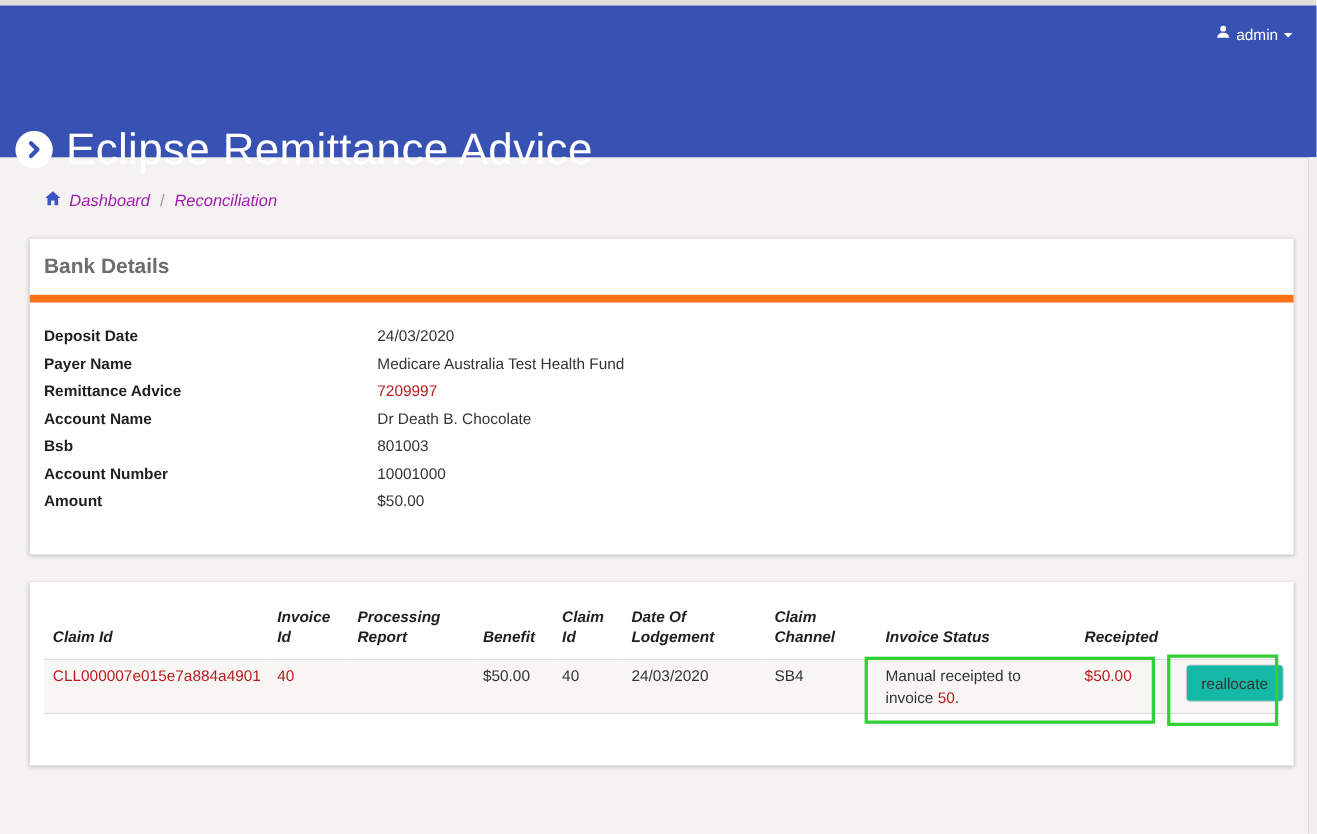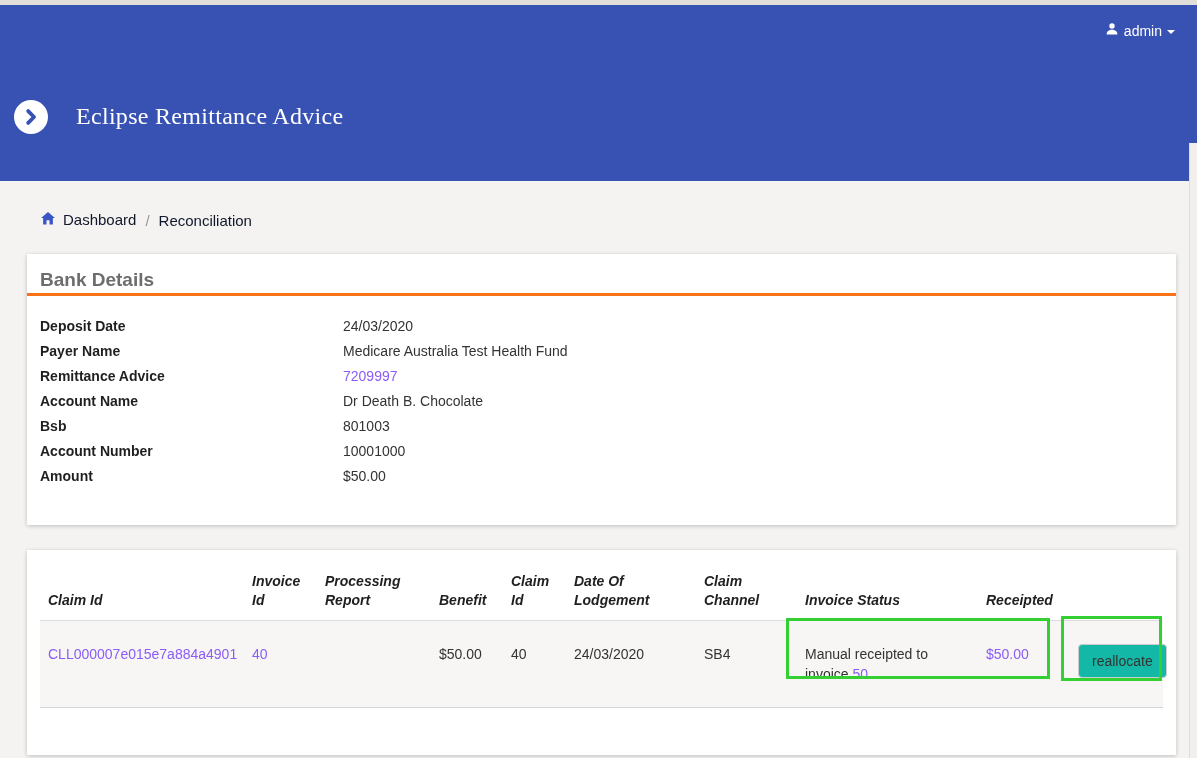--- a/index.html
+++ b/index.html
@@ -7,58 +7,58 @@
   body {
     width: 1197px; height: 758px; overflow: hidden;
     background: #f4f3f1;
     font-family: "Liberation Sans", "DejaVu Sans", sans-serif;
     font-size: 14px; color: #333;
     position: relative;
   }
   .top-strip { height: 5px; background: #e2dfdb; }
 
   
-  .navbar { position: relative; height: 176px; background: #3852b4; color: #fff; }
+  .navbar { position: relative; height: 138px; background: #3852b4; color: #fff; }
   .user-menu { position: absolute; top: 17px; right: 22px; display: flex; align-items: center; font-size: 14px; cursor: pointer; }
   .user-menu svg { margin-right: 5px; }
   .caret-down { width: 0; height: 0; border-left: 4px solid transparent; border-right: 4px solid transparent; border-top: 4px solid #fff; margin-left: 5px; margin-top: 2px; }
   .brand { position: absolute; left: 14px; top: 82px; display: flex; align-items: center; }
   .brand-icon { width: 34px; height: 34px; border-radius: 50%; background: #fff; display: flex; align-items: center; justify-content: center; flex: none; }
-  .brand-title { font-size: 24px; font-weight: 400; margin-left: 28px; letter-spacing: 0.3px; white-space: nowrap; font-family: Liberation Serif, serif; }
+  .brand-title { font-size: 40px; font-weight: 400; margin-left: 12px; letter-spacing: 0.3px; white-space: nowrap; }
 
   
   .scroll-strip { position: absolute; right: 0; top: 143px; bottom: 0; width: 8px; background: #f1efec; border-left: 1px solid #e1deda; }
 
   
   .page { padding: 0 21px 0 27px; }
   .breadcrumb { display: flex; align-items: center; padding: 30px 0 0 13px; font-size: 15px; }
-  .crumb-link { color: #0f172a; text-decoration: none; display: inline-flex; align-items: flex-start; cursor: pointer; }
+  .crumb-link { color: #a21caf; text-decoration: none; display: inline-flex; align-items: center; cursor: pointer; font-style: italic; }
   .crumb-link svg { margin-right: 7px; }
   .crumb-sep { color: #999; margin: 0 9px; }
 
   .panel { background: #fff; margin-top: 25px; border-radius: 1px; box-shadow: 0 1px 4px rgba(0,0,0,0.22); }
-  .panel-heading { padding: 15px 13px 2px; font-size: 19px; font-weight: bold; color: #6d6d6d; border-bottom: 3px solid #f97316; }
+  .panel-heading { padding: 15px 13px 14px; font-size: 19px; font-weight: bold; color: #6d6d6d; border-bottom: 7px solid #f97316; }
   .panel-body { padding: 18px 13px 36px; }
 
   
   .detail-row { display: flex; line-height: 25px; }
   .detail-label { width: 303px; font-weight: bold; color: #1f1f1f; flex: none; }
   .detail-value { color: #333; }
-  .link { color: #8b5cf6; text-decoration: none; cursor: pointer; }
+  .link { color: #b91c1c; text-decoration: none; cursor: pointer; }
 
   
   .claims-body { padding: 13px 13px 47px; }
   .table-wrap { position: relative; }
   table.claims { border-collapse: collapse; table-layout: fixed; width: 1123px; font-size: 14px; }
   table.claims th {
     vertical-align: bottom; text-align: left; font-weight: bold; color: #1f1f1f;
     padding: 8px 8px 10px; height: 57px; border-bottom: 1px solid #dcdcdc; line-height: 19px; font-style: italic;
   }
   table.claims td {
-    padding: 23px 8px; vertical-align: top; background: #f7f6f5;
+    padding: 4px 8px; vertical-align: top; background: #f7f6f5;
     border-bottom: 1px solid #d6d6d6; line-height: 20px; color: #333;
   }
   td.action-cell { padding-top: 8px; }
   .btn-reallocate {
     background: #14b8a6; border: 1px solid #ccc; border-radius: 4px;
     padding: 8px 13px; font-size: 14px; color: #333; cursor: pointer;
     font-family: inherit; margin-left: 12px;
   }
   .annotation-box { position: absolute; border: 3px solid #33cf33; pointer-events: none; }
   .box-status { left: 746px; top: 55px; width: 264px; height: 61px; }

